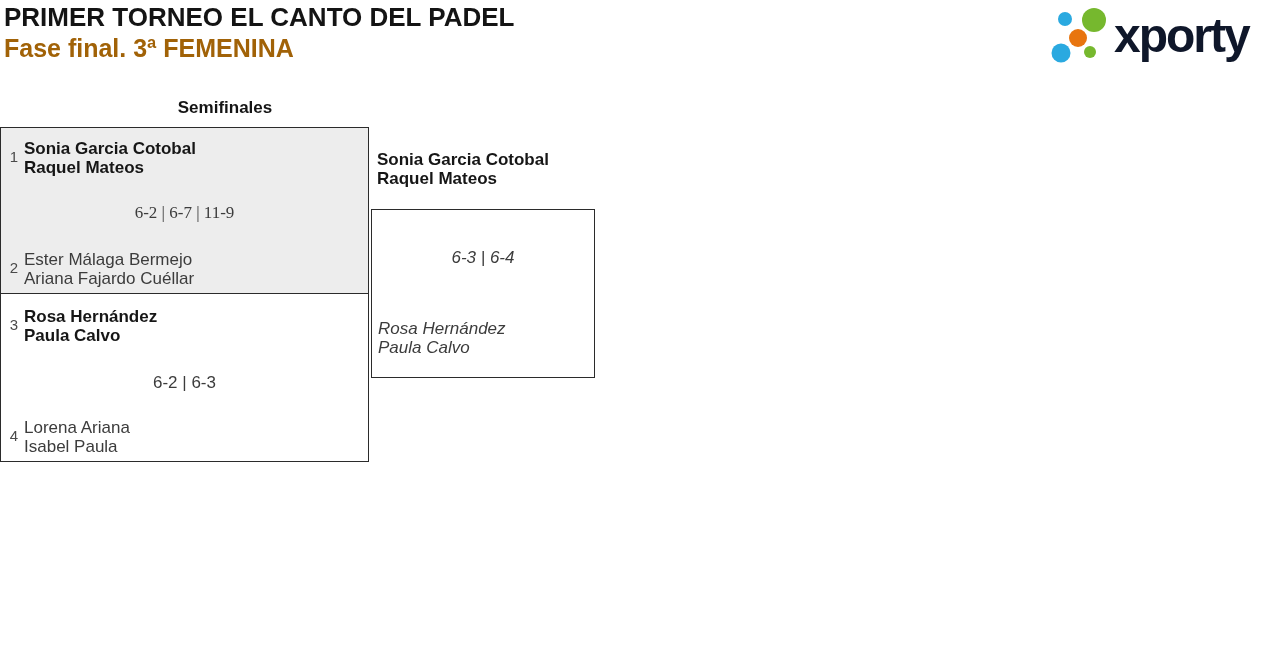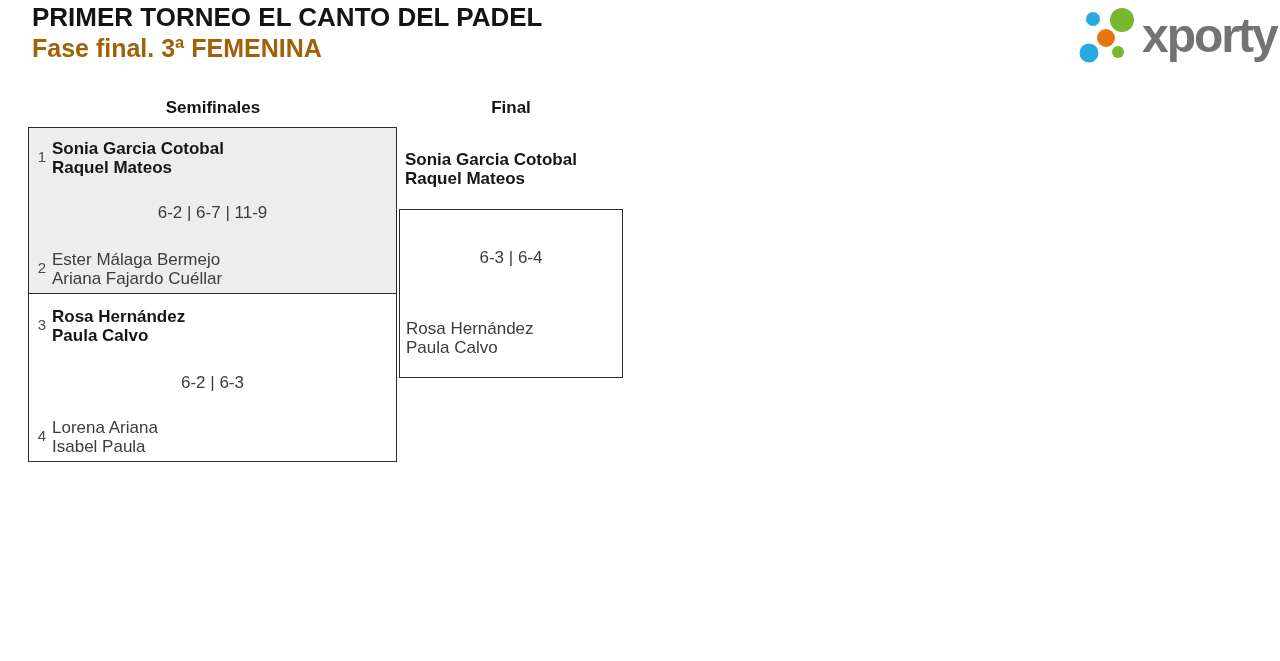--- a/index.html
+++ b/index.html
@@ -3,76 +3,76 @@
 <meta charset="utf-8">
 <style>
   html, body { margin: 0; padding: 0; background: #ffffff; }
   body {
     width: 1280px; height: 661px;
     position: relative;
     overflow: hidden;
     font-family: "Liberation Sans", sans-serif;
     color: #1a1a1a;
   }
-  .page { position: absolute; inset: 0; background: #fff; margin-left: 28px; }
+  .page { position: absolute; inset: 0; background: #fff; }
 
   
   .hdr { position: absolute; left: 4px; top: 1px; }
   .hdr h1 {
     margin: 0; font-size: 26px; line-height: 32px;
     font-weight: 700; color: #141414; letter-spacing: 0px; white-space: nowrap;
   }
   .hdr h2 {
     margin: 0; font-size: 25px; line-height: 31px;
     font-weight: 700; color: #a16207; white-space: nowrap;
   }
 
   
   .logo { position: absolute; left: 1048px; top: 4px; width: 228px; height: 66px; }
   .logo svg { position: absolute; left: 0; top: 0; }
   .logo .word {
     position: absolute; left: 66px; top: 7px;
     font-size: 48px; line-height: 50px; font-weight: 700;
-    letter-spacing: -2px; color: #737373;
+    letter-spacing: -2px; color: #0f172a;
   }
 
   
   .round-label {
     position: absolute; top: 98px; height: 20px;
     font-size: 17px; font-weight: 700; color: #141414;
-    text-align: center; line-height: 20px;
+    text-align: center; line-height: 20px; padding-left: 40px;
   }
   .round-label.sem { left: 0; width: 370px; }
   .round-label.fin { left: 371px; width: 224px; }
 
   
   .box {
     position: absolute; box-sizing: border-box;
     border: 1px solid #2b2b2b; background: #fff;
   }
   .box.sf1 { left: 0; top: 127px; width: 369px; height: 167px; background: #ededed; }
   .box.sf2 { left: 0; top: 293px; width: 369px; height: 169px; }
-  .box.fin { left: 371px; top: 209px; width: 224px; height: 169px; }
+  .box.fin { left: 371px; top: 209px; width: 224px; height: 169px; font-style: italic; }
 
   .seed {
     position: absolute; left: 5px; width: 16px;
     font-size: 15px; color: #4a4a4a; text-align: center; line-height: 16px;
   }
   .team {
     position: absolute; left: 23px;
     font-size: 17px; line-height: 19px; color: #3c3c3c; white-space: nowrap;
   }
   .team.winner { font-weight: 700; color: #161616; }
   .score {
     position: absolute; left: 0; width: 100%;
     text-align: center; font-size: 17px; color: #3c3c3c; line-height: 17px;
   }
   
   .sf1 .t1 { top: 11px; }   .sf1 .s1 { top: 21px; }
-  .sf1 .sc { top: 76px; }
+  .sf1 .sc { top: 76px; font-family: Liberation Serif, serif; }
   .sf1 .t2 { top: 122px; }  .sf1 .s2 { top: 132px; }
   .sf2 .t1 { top: 13px; }   .sf2 .s1 { top: 23px; }
   .sf2 .sc { top: 80px; }
   .sf2 .t2 { top: 124px; }  .sf2 .s2 { top: 134px; }
   .fin .sc { top: 39px; }
   .fin .t2 { left: 6px; top: 109px; }
 
   
   .final-winner {
     position: absolute; left: 377px; top: 150px;
@@ -95,21 +95,20 @@
       <circle cx="17" cy="15" r="7" fill="#2aa9e0"></circle>
       <circle cx="46" cy="16" r="12" fill="#76b82e"></circle>
       <circle cx="30" cy="34" r="9" fill="#e8750f"></circle>
       <circle cx="13" cy="49" r="9.5" fill="#2aa9e0"></circle>
       <circle cx="42" cy="48" r="6" fill="#76b82e"></circle>
     </svg>
     <span class="word">xporty</span>
   </div>
 
   <div class="round-label sem">Semifinales</div>
-  <div class="round-label fin">Final</div>
 
   <div class="box sf1">
     <span class="seed s1">1</span>
     <div class="team winner t1">
       <div>Sonia Garcia Cotobal</div>
       <div>Raquel Mateos</div>
     </div>
     <div class="score sc">6-2 | 6-7 | 11-9</div>
     <span class="seed s2">2</span>
     <div class="team t2">

